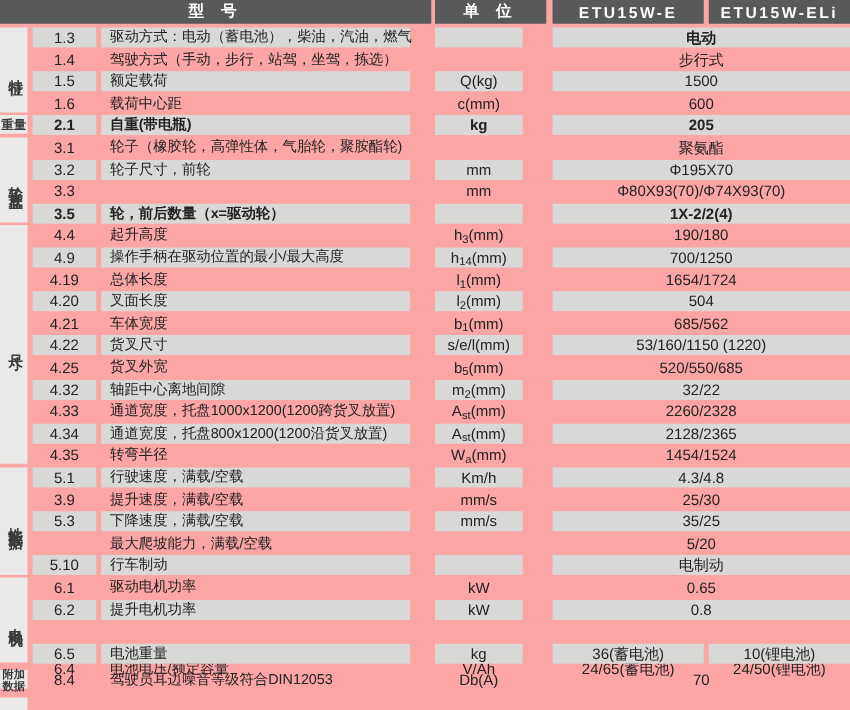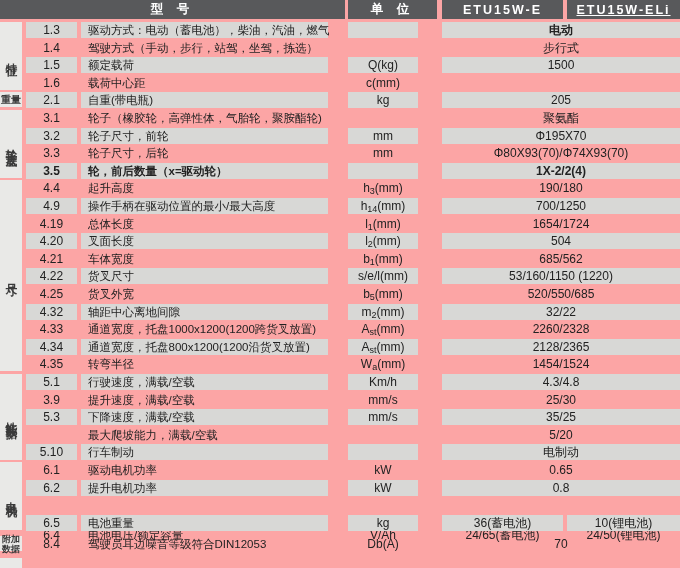--- a/index.html
+++ b/index.html
@@ -8,21 +8,21 @@
     font-family:"Liberation Sans","DejaVu Sans",sans-serif;font-size:12px;color:#222;
   }
   
   .hcell{
     position:absolute;top:0;height:19px;background:#58595b;color:#fff;font-weight:bold;
     display:flex;align-items:center;justify-content:center;box-sizing:border-box;
   }
   .hmodel{left:0;width:345px;letter-spacing:5px;font-size:12.5px;}
   .hunit{left:348px;width:89px;letter-spacing:5px;font-size:12.5px;}
   .hcol1{left:442px;width:121px;letter-spacing:2px;font-size:12.5px;}
-  .hcol2{left:567px;width:113px;letter-spacing:2px;font-size:12.5px;text-decoration:underline;}
+  .hcol2{left:567px;width:113px;letter-spacing:2px;font-size:12.5px;}
   
   .row{position:absolute;left:0;width:680px;height:16px;}
   .cell{position:absolute;top:0;height:16px;line-height:16px;box-sizing:border-box;}
   .num {left:26px;width:51px;text-align:center;font-size:12px;}
   .desc{left:81px;width:247px;padding-left:7px;font-size:11.5px;white-space:nowrap;}
   .unit{left:348px;width:70px;text-align:center;font-size:12px;}
   .val {left:442px;width:238px;text-align:center;font-size:12px;}
   .vala{left:442px;width:121px;text-align:center;font-size:12px;}
   .valb{left:567px;width:113px;text-align:center;font-size:12px;}
   .stripe .cell{background:#d8d8d6;}
@@ -72,42 +72,42 @@
       <div class="row stripe" style="top: 57.2px;">
         <div class="cell num">1.5</div>
         <div class="cell desc">额定载荷</div>
         <div class="cell unit">Q(kg)</div>
         <div class="cell val">1500</div>
       </div>
       <div class="row plain" style="top: 74.8px;">
         <div class="cell num">1.6</div>
         <div class="cell desc">载荷中心距</div>
         <div class="cell unit">c(mm)</div>
-      </div>
-      <div class="row stripe" style="top: 92.4px;">
+        <div class="cell val">600</div>
+      </div>
+      <div class="row stripe" style="top: 92.4px; font-weight: bold;">
         <div class="cell num">2.1</div>
         <div class="cell desc">自重(带电瓶)</div>
         <div class="cell unit">kg</div>
         <div class="cell val">205</div>
       </div>
       <div class="row plain" style="top: 110px;">
         <div class="cell num">3.1</div>
         <div class="cell desc">轮子（橡胶轮，高弹性体，气胎轮，聚胺酯轮)</div>
         <div class="cell unit"></div>
         <div class="cell val">聚氨酯</div>
       </div>
       <div class="row stripe" style="top: 127.6px;">
         <div class="cell num">3.2</div>
         <div class="cell desc">轮子尺寸，前轮</div>
         <div class="cell unit">mm</div>
         <div class="cell val">Φ195X70</div>
       </div>
       <div class="row plain" style="top: 145.2px;">
         <div class="cell num">3.3</div>
-        <div class="cell desc">轮子尺寸，后轮</div>
         <div class="cell unit">mm</div>
         <div class="cell val">Φ80X93(70)/Φ74X93(70)</div>
       </div>
       <div class="row stripe" style="top: 162.8px; font-weight: bold;">
         <div class="cell num">3.5</div>
         <div class="cell desc">轮，前后数量（x=驱动轮）</div>
         <div class="cell unit"></div>
         <div class="cell val">1X-2/2(4)</div>
       </div>
       <div class="row plain" style="top: 180.4px;">

